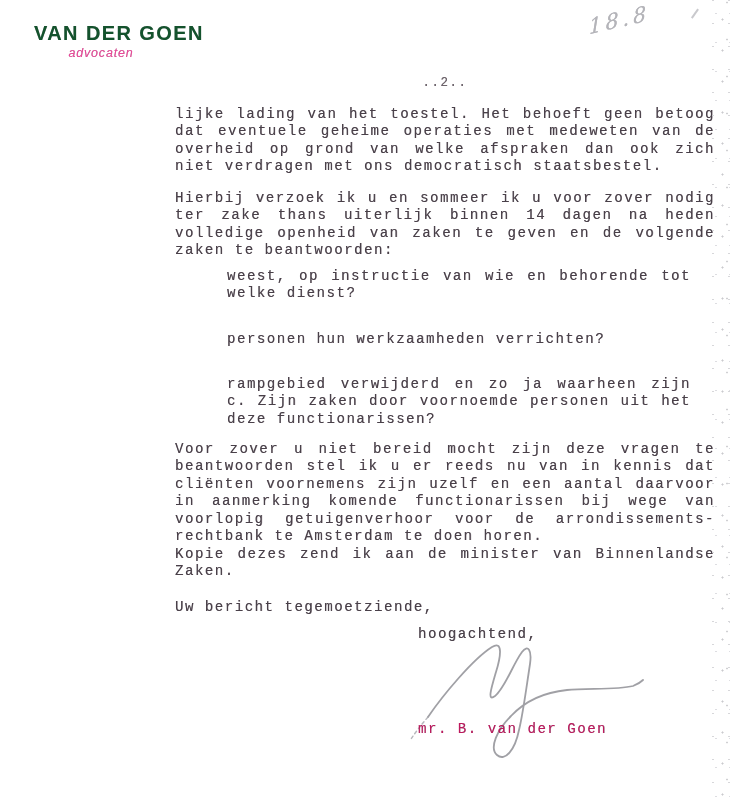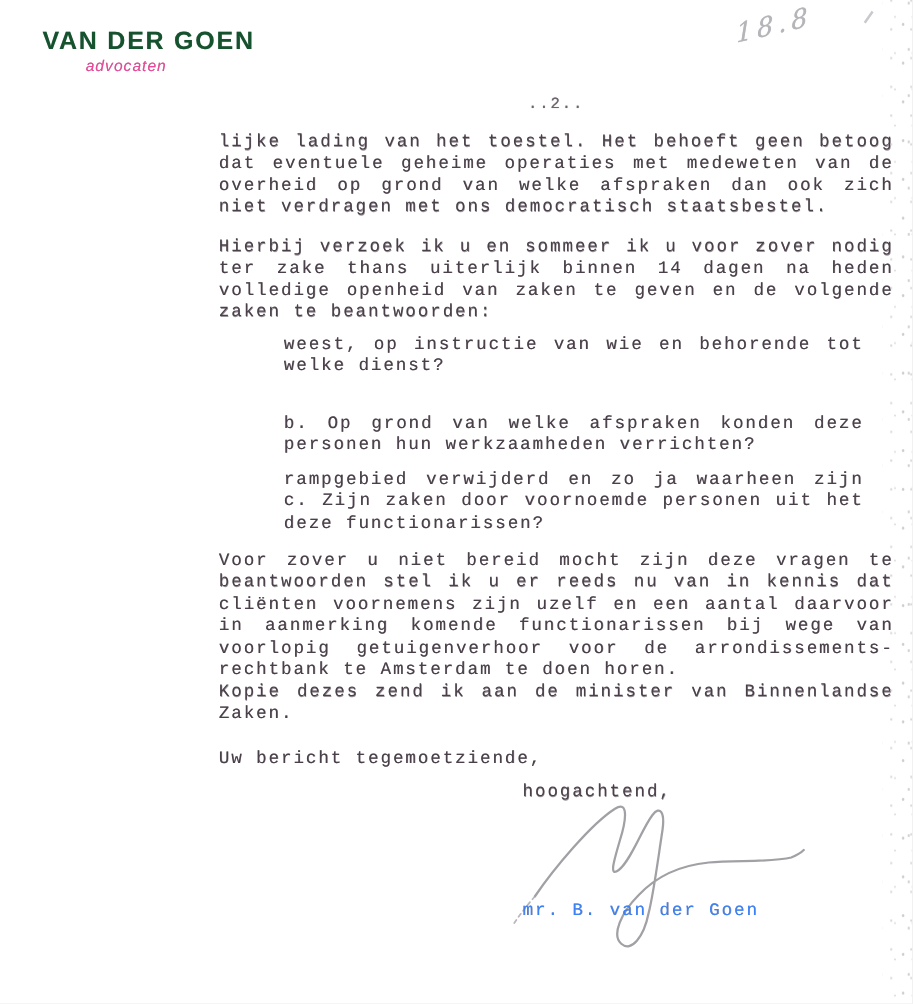--- a/index.html
+++ b/index.html
@@ -72,21 +72,21 @@
   .para:nth-child(7){top:546px;}
   .para:nth-child(8){top:599px;}
   .para:nth-child(9){top:626px;}
   .ln{text-align:justify;text-align-last:justify;white-space:normal;}
   .ln.last{text-align-last:left;}
   
   .signature{position:absolute;left:395px;top:633px;}
   .signatory{
     position:absolute;left:418px;top:721px;
     font-size:14px;letter-spacing:1.55px;
-    color:#3b82f6;
+    color:#be185d;
     text-shadow:0.3px 0.3px 0.5px rgba(73,58,70,0.5);
     white-space:nowrap;
   }
   
   .noise-strip{
     position:absolute;top:0;right:0;width:24px;height:803px;
     background-image:
       radial-gradient(circle, #c5c5c9 0.8px, transparent 1.3px),
       radial-gradient(circle, #d3d3d7 0.7px, transparent 1.1px),
       radial-gradient(circle, #cbcbcf 0.8px, transparent 1.2px),
@@ -122,21 +122,20 @@
         <div class="ln">Hierbij verzoek ik u en sommeer ik u voor zover nodig</div>
         <div class="ln">ter zake thans uiterlijk binnen 14 dagen na heden</div>
         <div class="ln">volledige openheid van zaken te geven en de volgende</div>
         <div class="ln last">zaken te beantwoorden:</div>
       </div>
       <div class="para list-item">
         <div class="ln">weest, op instructie van wie en behorende tot</div>
         <div class="ln last">welke dienst?</div>
       </div>
       <div class="para list-item">
-        <div class="ln">b. Op grond van welke afspraken konden deze</div>
         <div class="ln last">personen hun werkzaamheden verrichten?</div>
       </div>
       <div class="para list-item">
         <div class="ln">rampgebied verwijderd en zo ja waarheen zijn</div>
         <div class="ln">c. Zijn zaken door voornoemde personen uit het</div>
         <div class="ln last">deze functionarissen?</div>
       </div>
       <div class="para body">
         <div class="ln">Voor zover u niet bereid mocht zijn deze vragen te</div>
         <div class="ln">beantwoorden stel ik u er reeds nu van in kennis dat</div>

